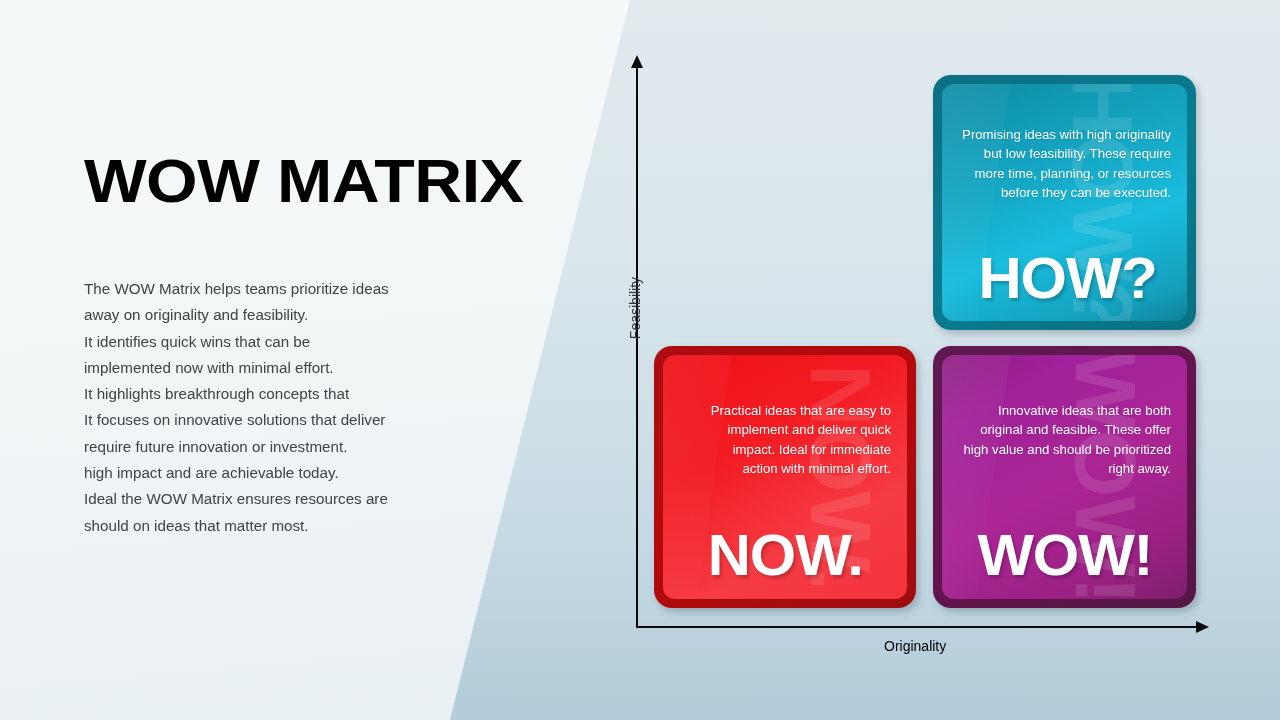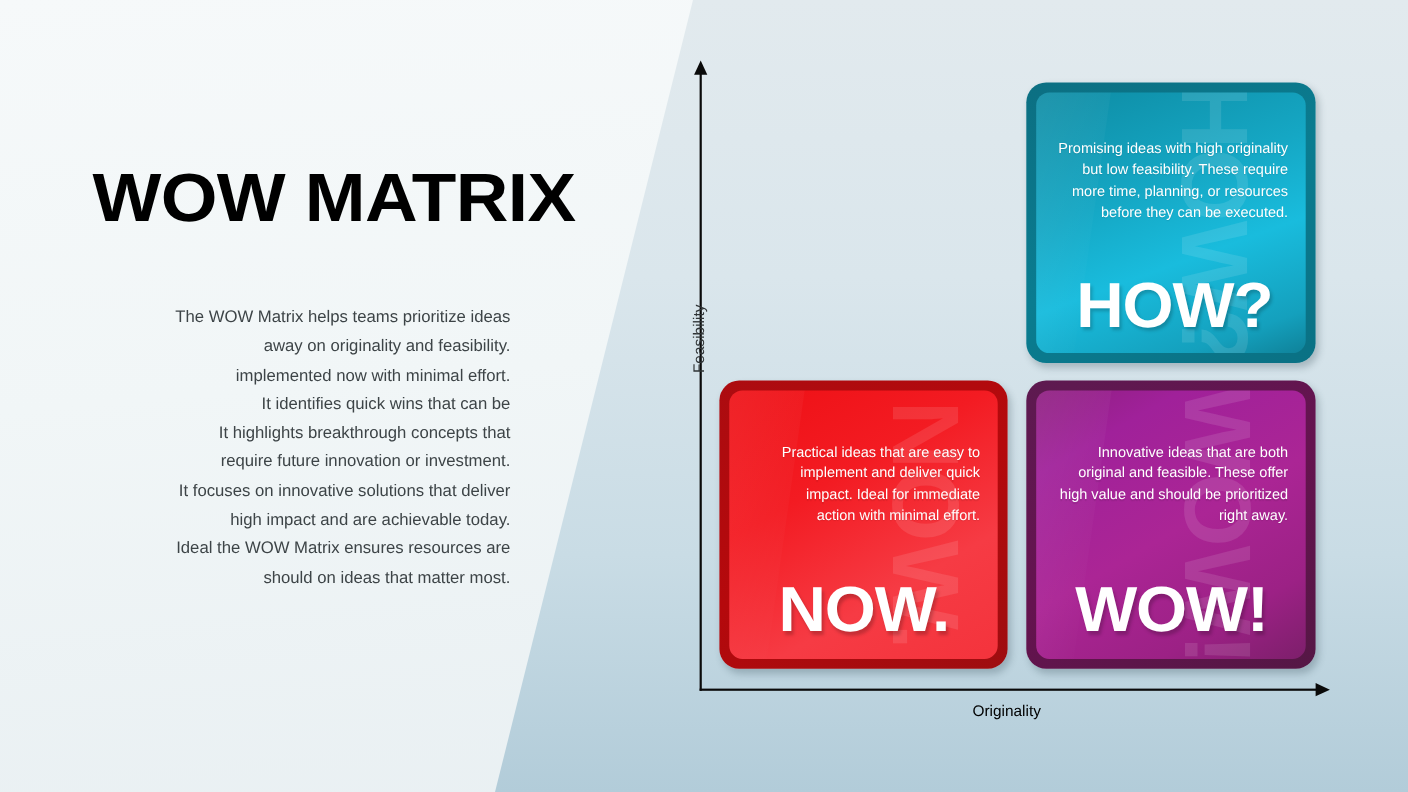--- a/index.html
+++ b/index.html
@@ -58,21 +58,21 @@
     white-space: nowrap;
   }
 
   .body-text {
     margin-top: 64px;
     font-size: 15.2px;
     line-height: 26.3px;
     color: #3d4447;
     font-weight: 400;
   }
-  .body-text p { margin: 0; text-align: right; }
+  .body-text p { margin: 0; }
 
   
   .axis-line {
     position: absolute;
     background: #0a0a0a;
   }
   .y-axis {
     left: 636px;
     top: 62px;
     width: 2px;
@@ -232,25 +232,25 @@
 <div id="slide">
 
   <div class="bg-right"></div>
   <div class="bg-left"></div>
 
   <div class="left-col">
     <h1 class="title">WOW MATRIX</h1>
     <div class="body-text">
       <p>The WOW Matrix helps teams prioritize ideas</p>
       <p>away on originality and feasibility.</p>
+      <p>It identifies quick wins that can be</p>
       <p>implemented now with minimal effort.</p>
-      <p>It identifies quick wins that can be</p>
       <p>It highlights breakthrough concepts that</p>
+      <p>It focuses on innovative solutions that deliver</p>
       <p>require future innovation or investment.</p>
-      <p>It focuses on innovative solutions that deliver</p>
       <p>high impact and are achievable today.</p>
       <p>Ideal the WOW Matrix ensures resources are</p>
       <p>should on ideas that matter most.</p>
     </div>
   </div>
 
   <div class="axis-line y-axis"></div>
   <div class="arrow-up"></div>
   <div class="axis-line x-axis"></div>
   <div class="arrow-right"></div>

